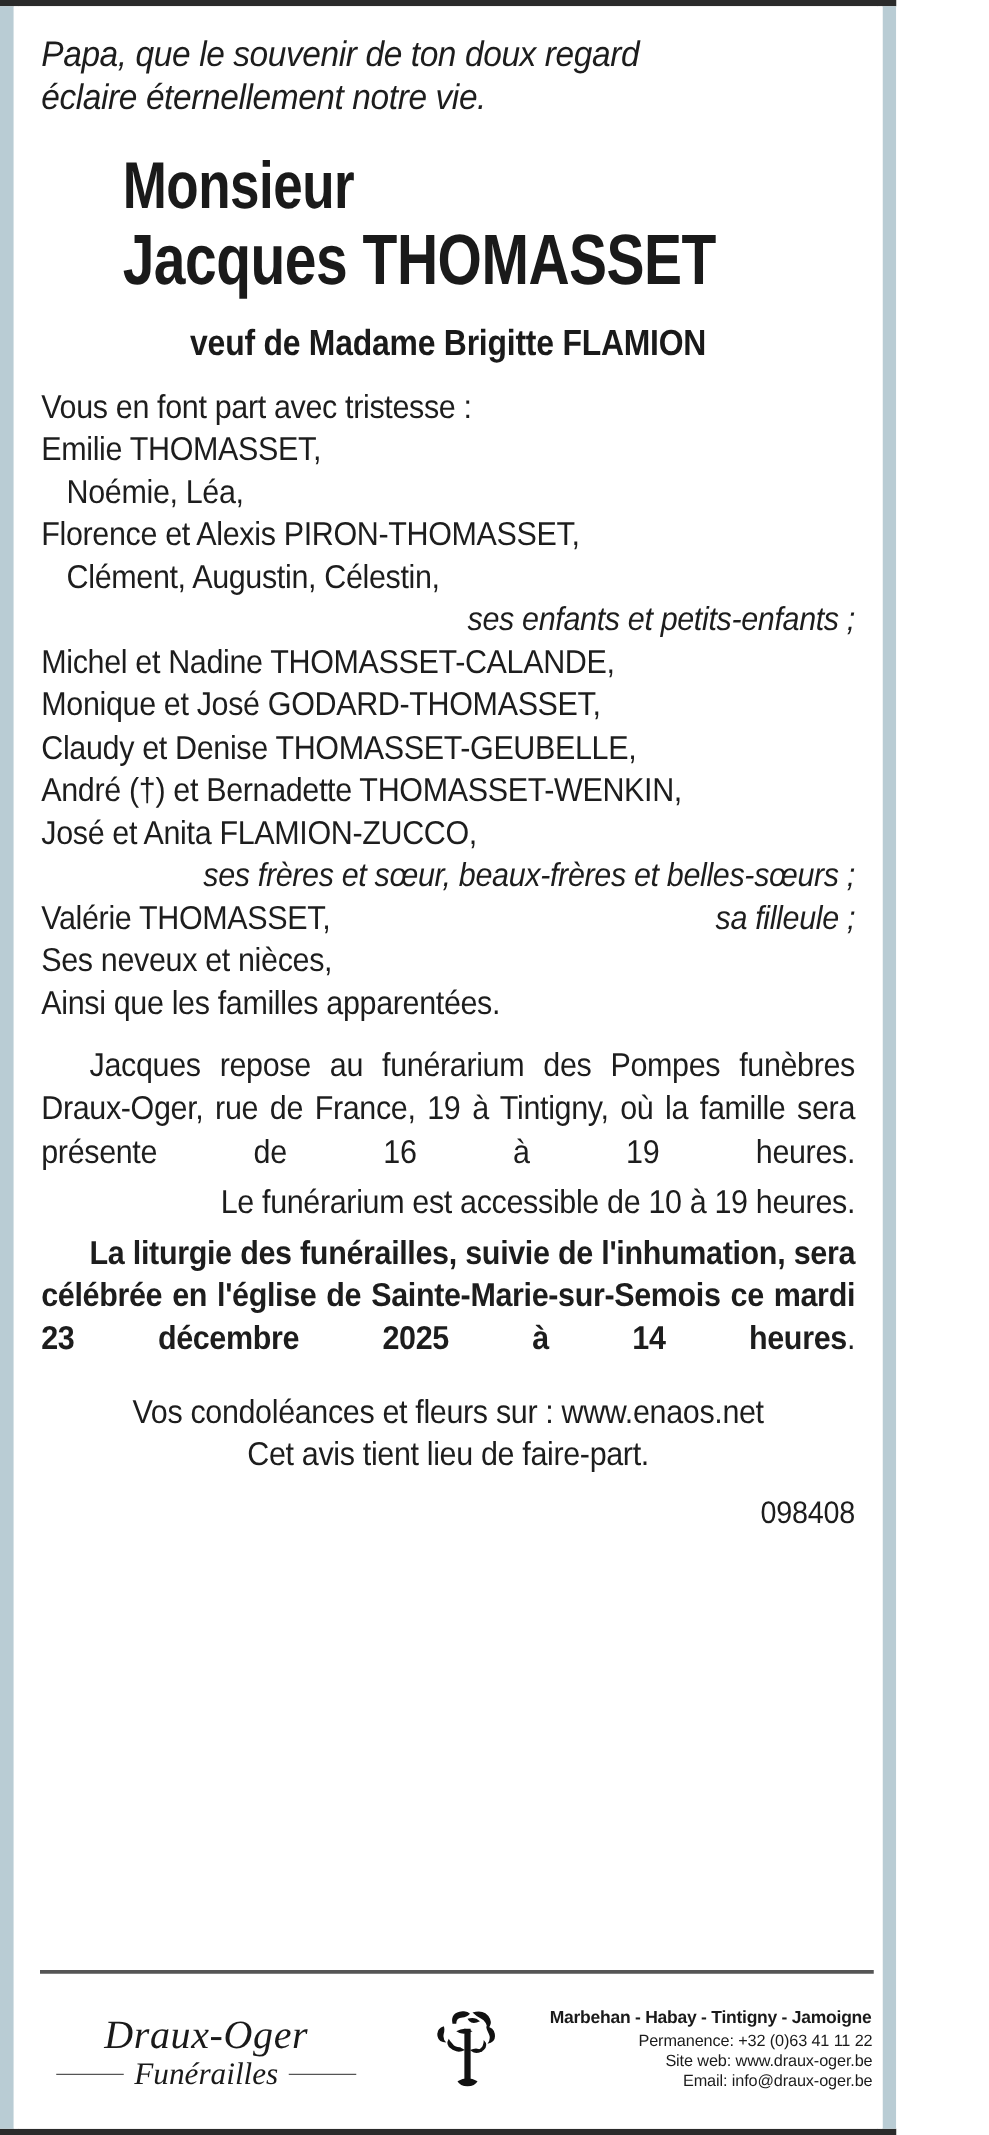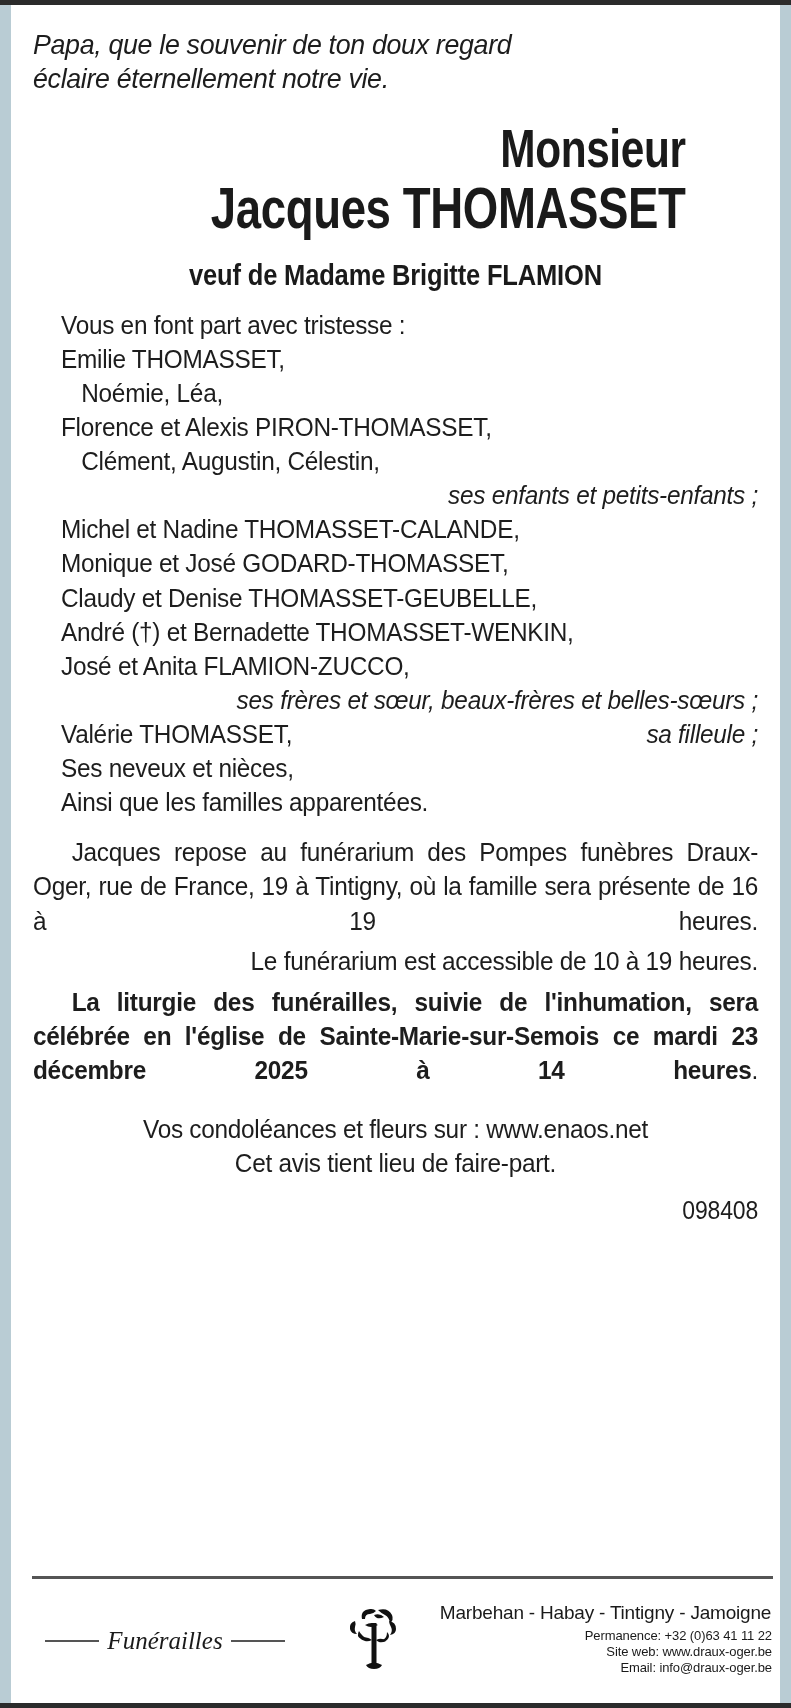--- a/index.html
+++ b/index.html
@@ -7,21 +7,21 @@
     padding: 0;
     background: #ffffff;
   }
   body {
     font-family: "Liberation Sans", sans-serif;
     -webkit-font-smoothing: antialiased;
   }
 
   #notice {
     position: relative;
-    width: 791px;
+    width: 717px;
     height: 1708px;
     box-sizing: border-box;
     background: #ffffff;
     overflow: hidden;
   }
 
   
   .frame-top {
     position: absolute;
     top: 0; left: 0;
@@ -86,21 +86,21 @@
     line-height: 1.21;
     color: #1d1d1d;
     letter-spacing: -0.35px;
     transform: scaleX(0.94);
     transform-origin: left center;
     white-space: pre-line;
   }
 
   
   .title-block {
-    text-align: right;
+    text-align: left;
     margin-top: 26px;
   }
   .civility, .fullname {
     font-family: "Liberation Sans", sans-serif;
     font-weight: bold;
     color: #1a1a1a;
     line-height: 1.02;
     letter-spacing: -0.5px;
   }
   .civility {
@@ -143,21 +143,21 @@
     transform-origin: right center;
     text-align: right;
   }
   .body-line.indent-1 { padding-left: 22px; }
 
   .birthdeath {
     margin-top: 26px;
   }
   .birthdeath .body-line { text-align: center; transform-origin: center center; }
 
-  .announce { margin-top: 16px; margin-left: 28px; }
+  .announce { margin-top: 16px; }
 
   .role {
     font-style: italic;
   }
   .role-right {
     text-align: right;
     transform-origin: right center;
   }
 
   .split-line {
@@ -284,22 +284,22 @@
   }
 
   .footer-contact {
     flex: 1;
     padding-left: 6px;
     text-align: right;
     padding-right: 4px;
   }
   .contact-towns {
     font-family: "Liberation Sans", sans-serif;
-    font-weight: normal;
-    font-size: 19px;
+    font-weight: bold;
+    font-size: 14px;
     color: #1a1a1a;
     letter-spacing: -0.2px;
     text-align: center;
   }
   .contact-line {
     font-family: "Liberation Sans", sans-serif;
     font-size: 13px;
     color: #1a1a1a;
     line-height: 1.23;
     letter-spacing: -0.1px;
@@ -373,20 +373,21 @@
       <div class="reference">098408</div>
 
     </div>
   </div>
 
   <div class="footer-rule"></div>
 
   <div class="footer">
 
     <div class="footer-brand">
+      <div class="brand-name">Draux-Oger</div>
       <div class="brand-sub">
         <span class="rule"></span>
         <span class="word">Funérailles</span>
         <span class="rule"></span>
       </div>
     </div>
 
     <div class="footer-logo">
       <svg width="84" height="84" viewBox="0 0 84 84" aria-hidden="true">
         <g fill="#111111">

